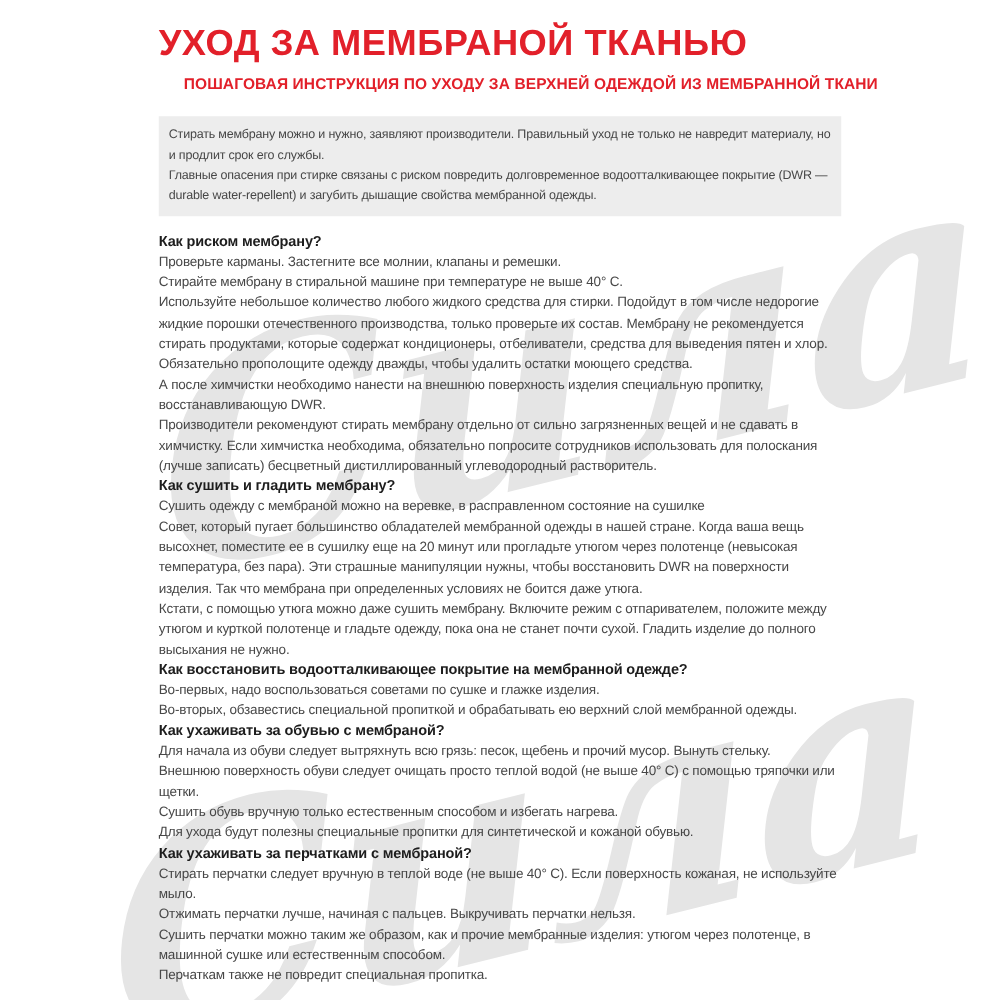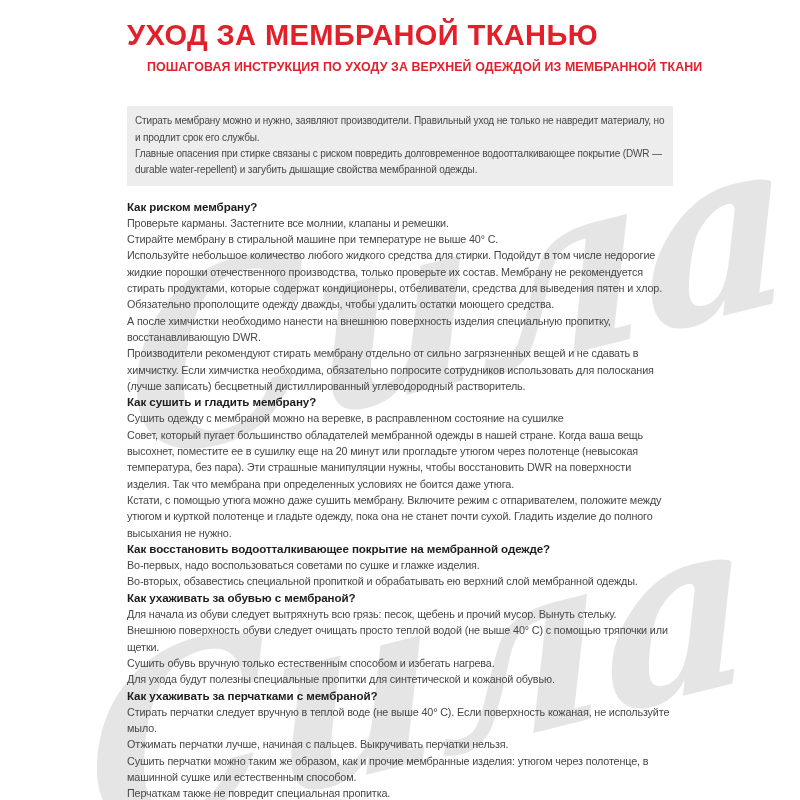--- a/index.html
+++ b/index.html
@@ -47,21 +47,21 @@
     margin: 0 0 11px 0;
     color: var(--accent-red);
     font-size: 29px;
     font-weight: 800;
     letter-spacing: 0.4px;
     text-align: left;
     line-height: 1;
     white-space: nowrap;
   }
   .page-subtitle {
-    margin: 0 0 33px 0;
+    margin: 0 0 20px 0;
     color: var(--accent-red);
     font-size: 12.4px;
     font-weight: bold;
     letter-spacing: 0.1px;
     text-align: center;
     line-height: 1;
     white-space: nowrap;
     padding-left: 20px;
   }
   .intro-box {

